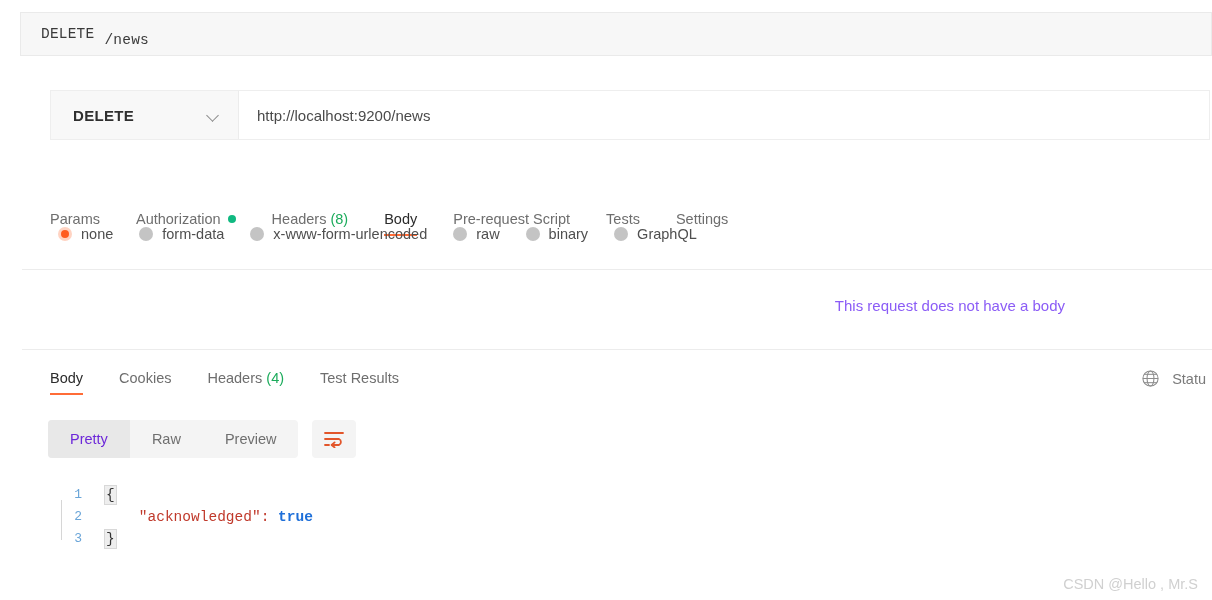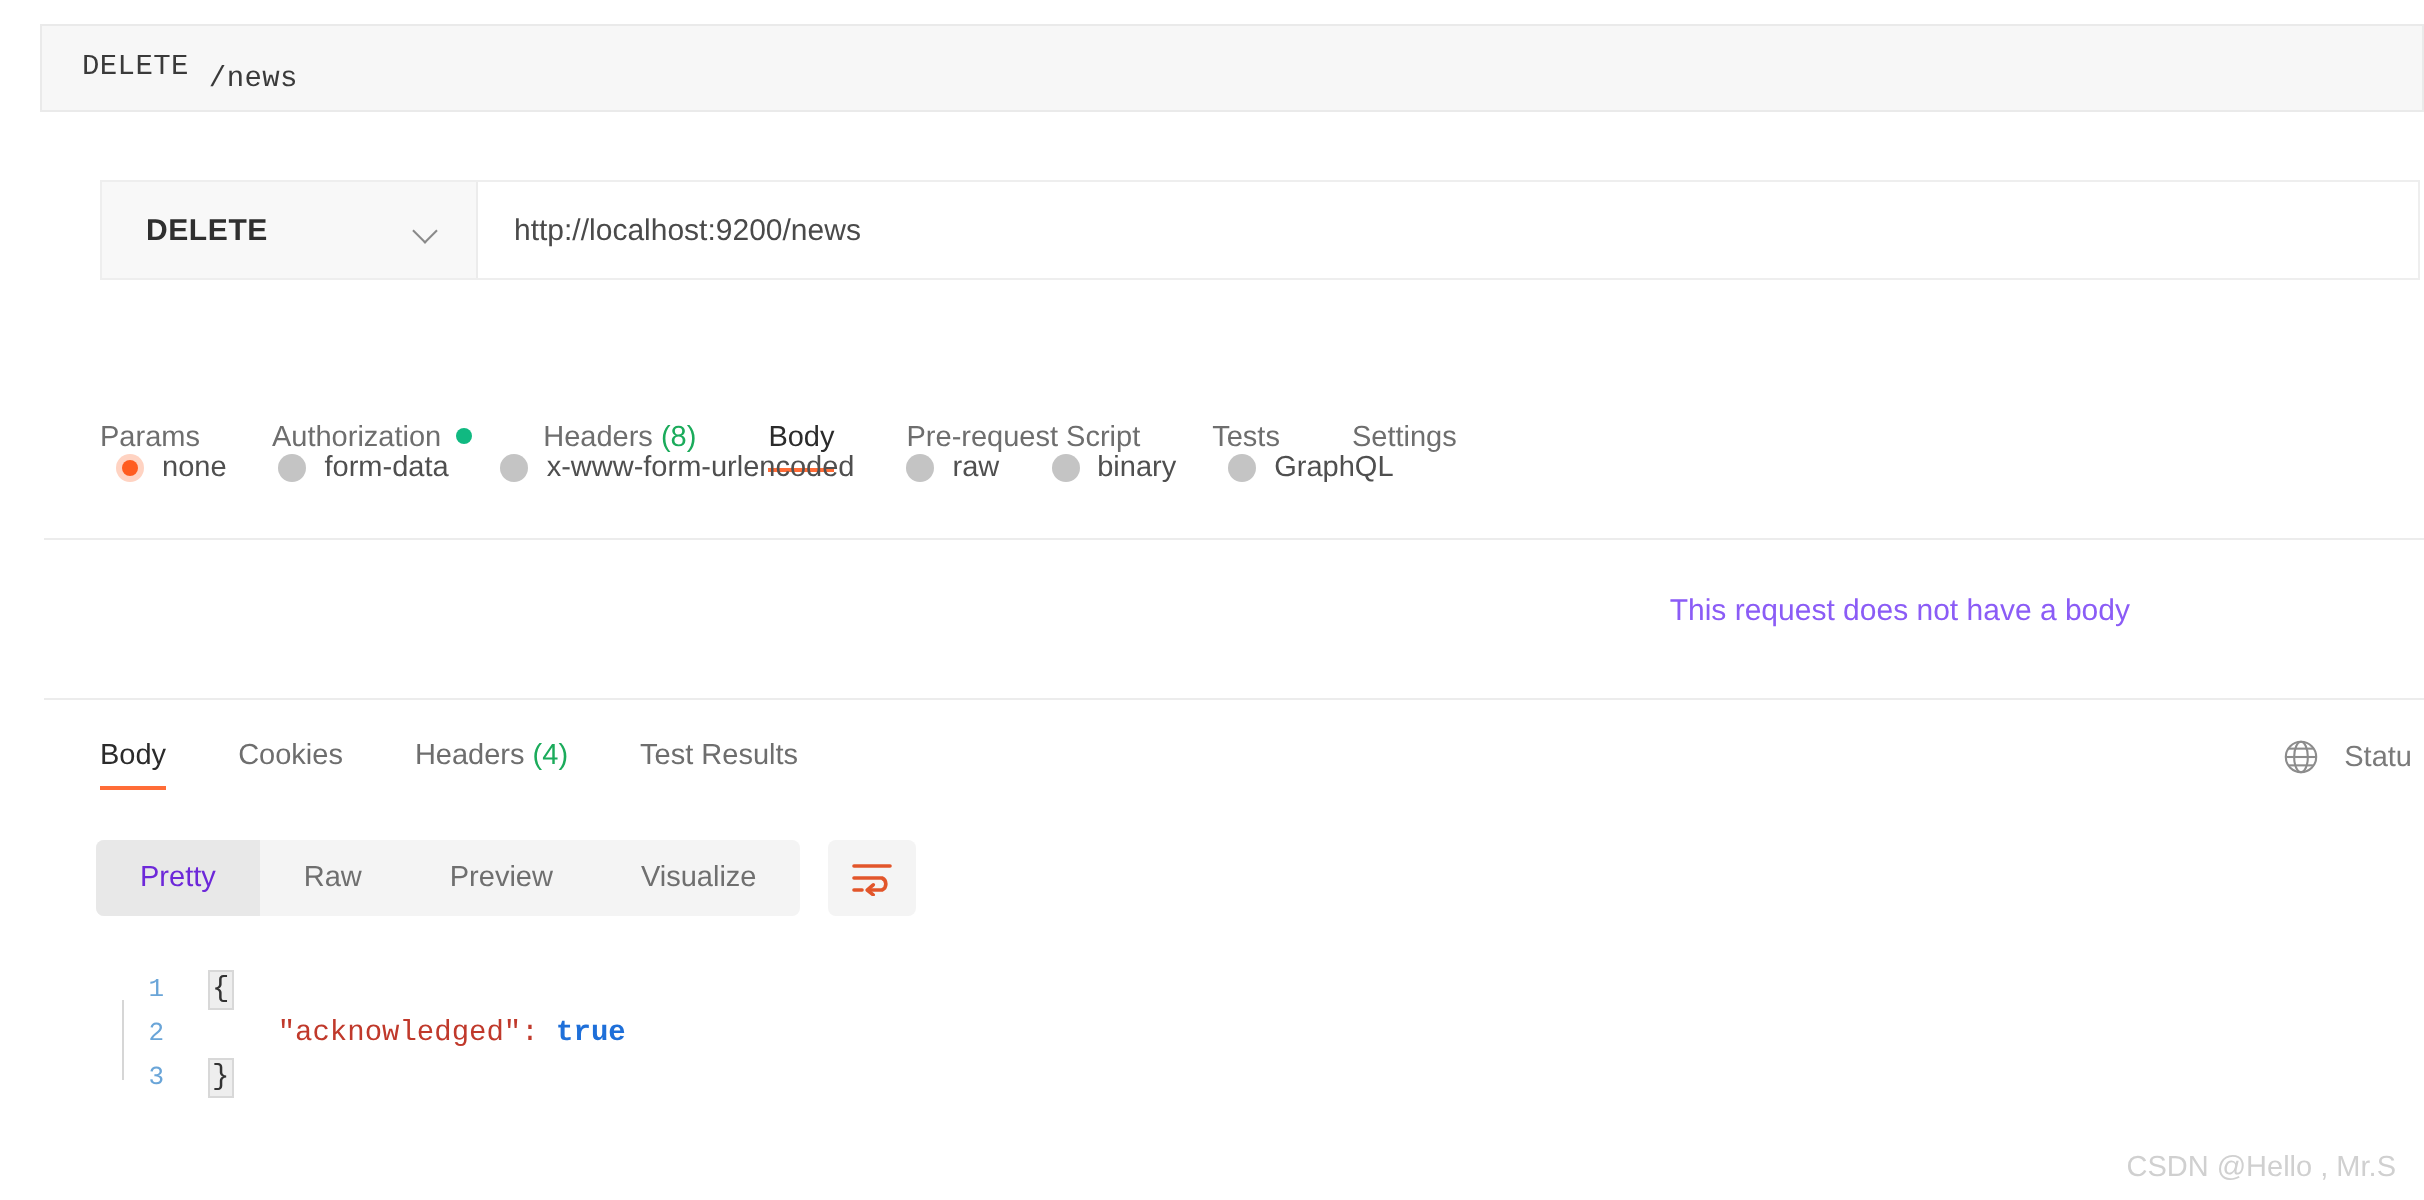--- a/index.html
+++ b/index.html
@@ -428,23 +428,20 @@
   <div class="segmented">
     <div class="seg active">
         <span>Pretty</span>
       </div>
     <div class="seg">
         <span>Raw</span>
       </div>
     <div class="seg">
         <span>Preview</span>
       </div>
-    <div class="seg">
-        <span>Visualize</span>
-      </div>
   </div>
 
 
   <div class="wrap-btn">
     <svg width="22" height="18" viewBox="0 0 22 18">
       <line x1="2" y1="3" x2="20" y2="3" stroke="#e2552a" stroke-width="1.8" stroke-linecap="round"></line>
       <path d="M2 9 H16 a3.3 3.3 0 0 1 0 6 H9" fill="none" stroke="#e2552a" stroke-width="1.8" stroke-linecap="round"></path>
       <polyline points="11.6,12.4 8.6,15 11.6,17.4" fill="none" stroke="#e2552a" stroke-width="1.8" stroke-linecap="round" stroke-linejoin="round"></polyline>
       <line x1="2" y1="15" x2="6" y2="15" stroke="#e2552a" stroke-width="1.8" stroke-linecap="round"></line>
     </svg>

